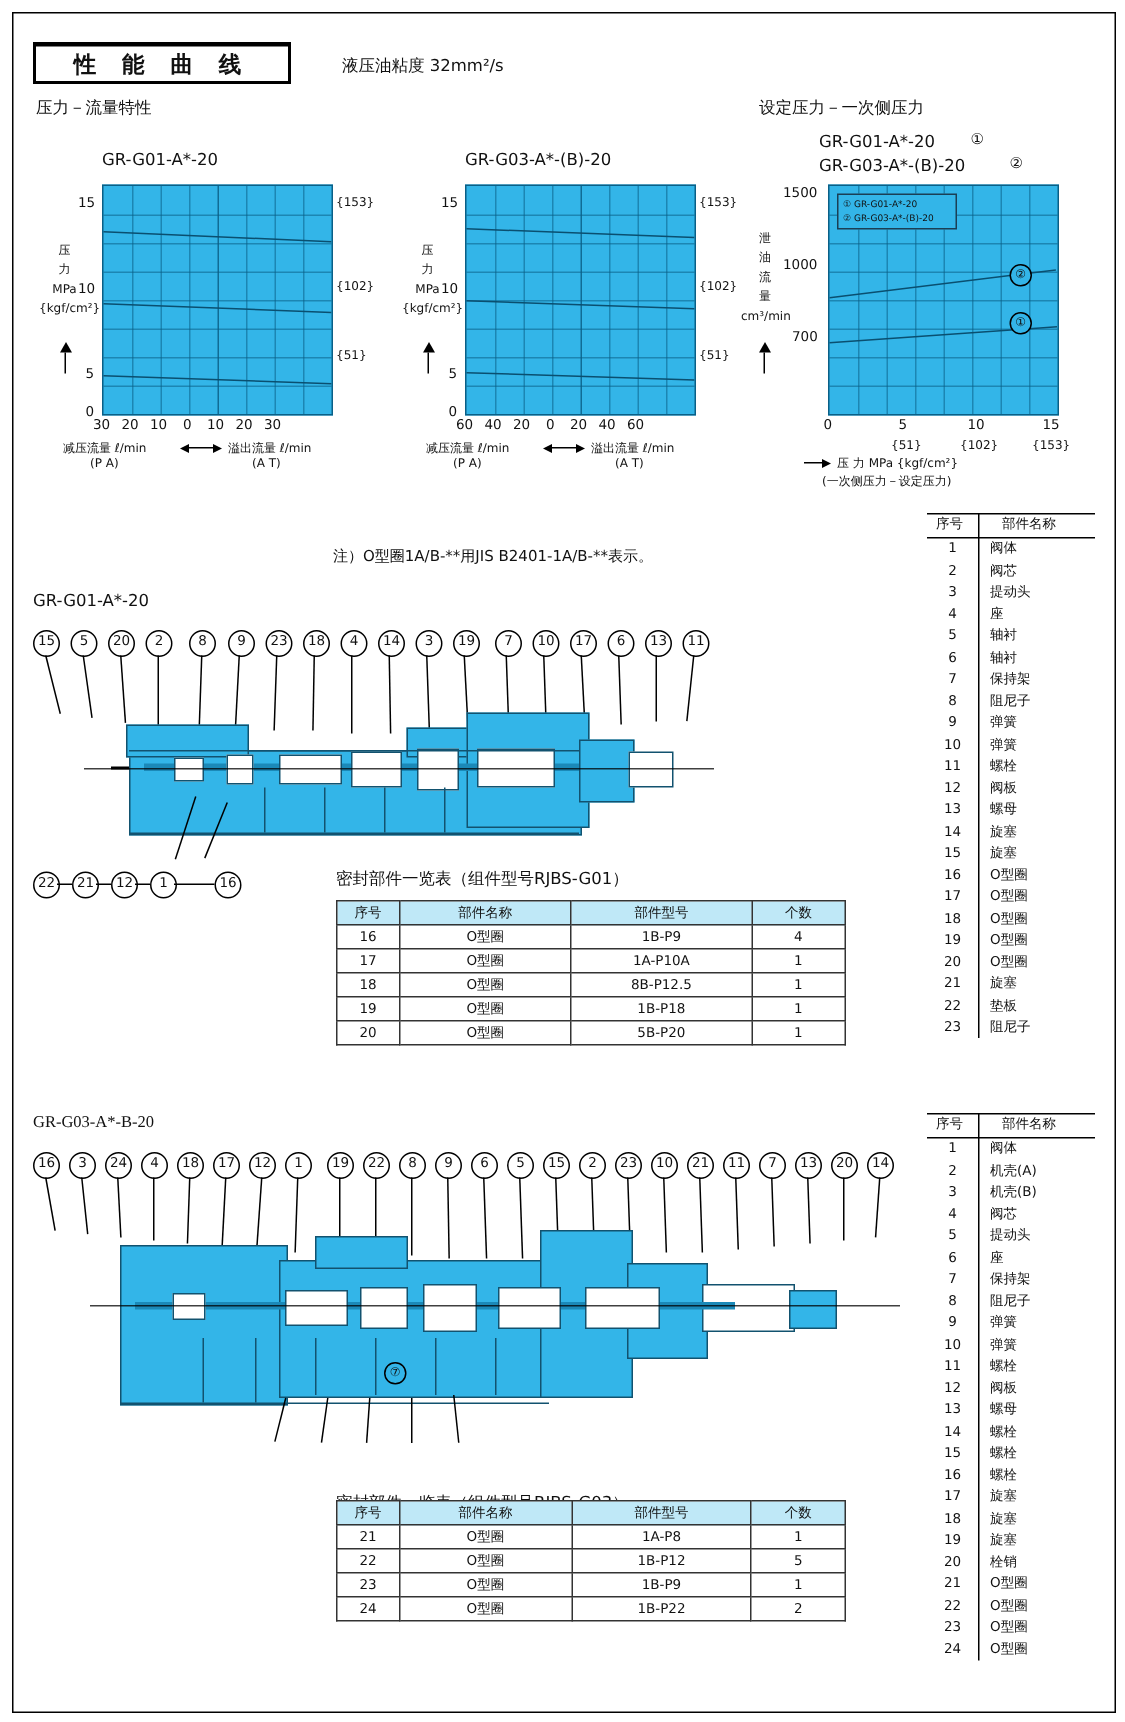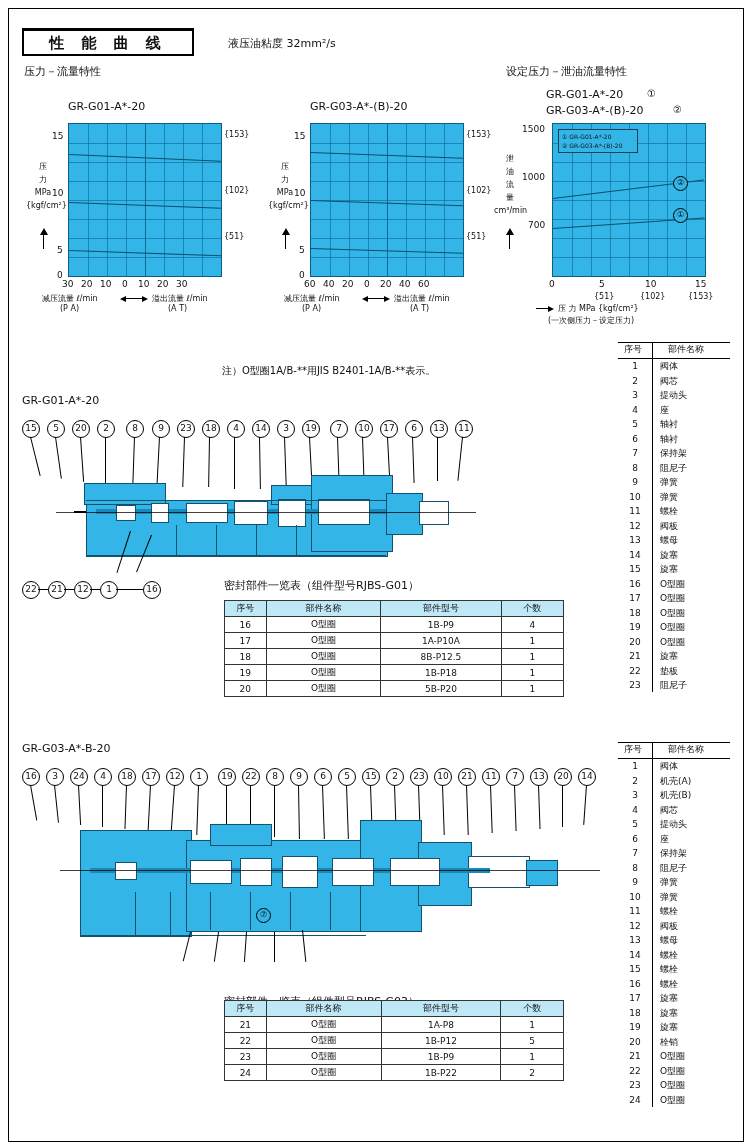--- a/index.html
+++ b/index.html
@@ -62,21 +62,21 @@
 
 <div class="page">
   <div class="frame"></div>
 
   <div class="sec-title" style="left:22px;top:28px;width:168px;">
     <div class="inner"><span>性 能 曲 线</span></div>
   </div>
   <div class="lbl11" style="left:228px;top:36px;">液压油粘度 32mm²/s</div>
 
   <div class="lbl11" style="left:24px;top:64px;">压力－流量特性</div>
-  <div class="lbl11" style="left:506px;top:64px;">设定压力－泄油流量特性</div>
+  <div class="lbl11" style="left:506px;top:64px;">设定压力－一次侧压力</div>
 
   <div class="lbl" style="left:68px;top:100px;font-size:11px;">GR-G01-A*-20</div>
 
   <div class="graph" style="left:68px;top:123px;width:152px;height:152px;">
     <div class="grid-v" style="left:19px;top:0;width:1px;height:152px;"></div>
     <div class="grid-v" style="left:38px;top:0;width:1px;height:152px;"></div>
     <div class="grid-v" style="left:57px;top:0;width:1px;height:152px;"></div>
     <div class="grid-v" style="left:76px;top:0;width:1px;height:152px;background:rgba(10,95,134,.85);"></div>
     <div class="grid-v" style="left:95px;top:0;width:1px;height:152px;"></div>
     <div class="grid-v" style="left:114px;top:0;width:1px;height:152px;"></div>
@@ -445,21 +445,21 @@
           <span style="width:34px;text-align:center;">22</span>
           <span style="padding-left:8px;">垫板</span>
         </div>
       <div style="display:flex;height:14.5px;line-height:14.5px;">
           <span style="width:34px;text-align:center;">23</span>
           <span style="padding-left:8px;">阻尼子</span>
         </div>
     </div>
   </div>
 
-  <div class="lbl11" style="left:22px;top:742px;">GR-G03-A*-B-20</div>
+  <div class="lbl11" style="left:22px;top:742px;font-family:Liberation Serif, serif;">GR-G03-A*-B-20</div>
 
   <div class="circ" style="left:22px;top:768px;">16</div>
   <div class="circ" style="left:46px;top:768px;">3</div>
   <div class="circ" style="left:70px;top:768px;">24</div>
   <div class="circ" style="left:94px;top:768px;">4</div>
   <div class="circ" style="left:118px;top:768px;">18</div>
   <div class="circ" style="left:142px;top:768px;">17</div>
   <div class="circ" style="left:166px;top:768px;">12</div>
   <div class="circ" style="left:190px;top:768px;">1</div>
   <div class="circ" style="left:218px;top:768px;">19</div>

